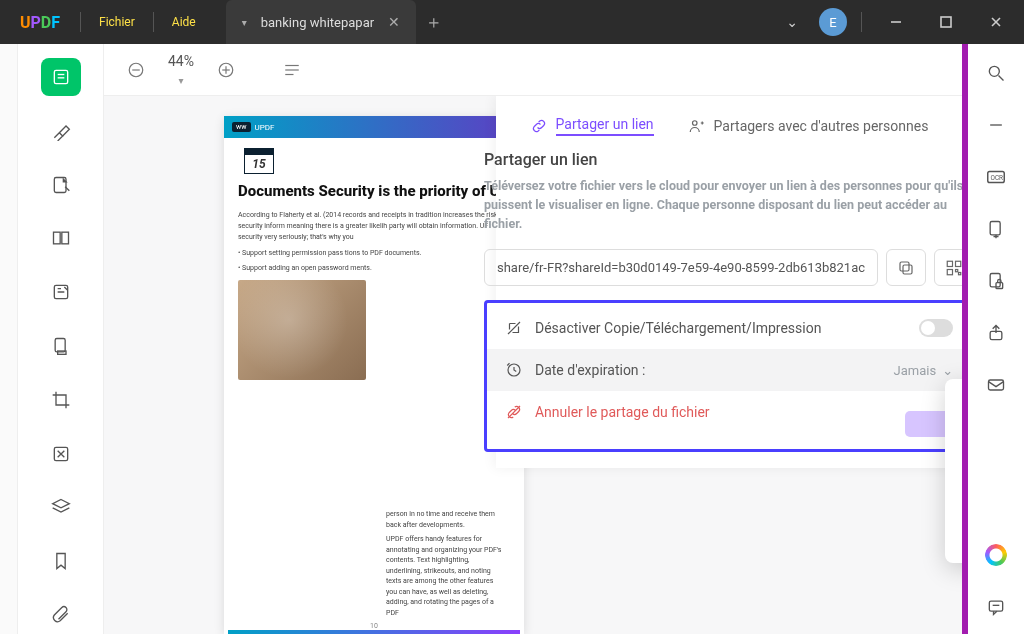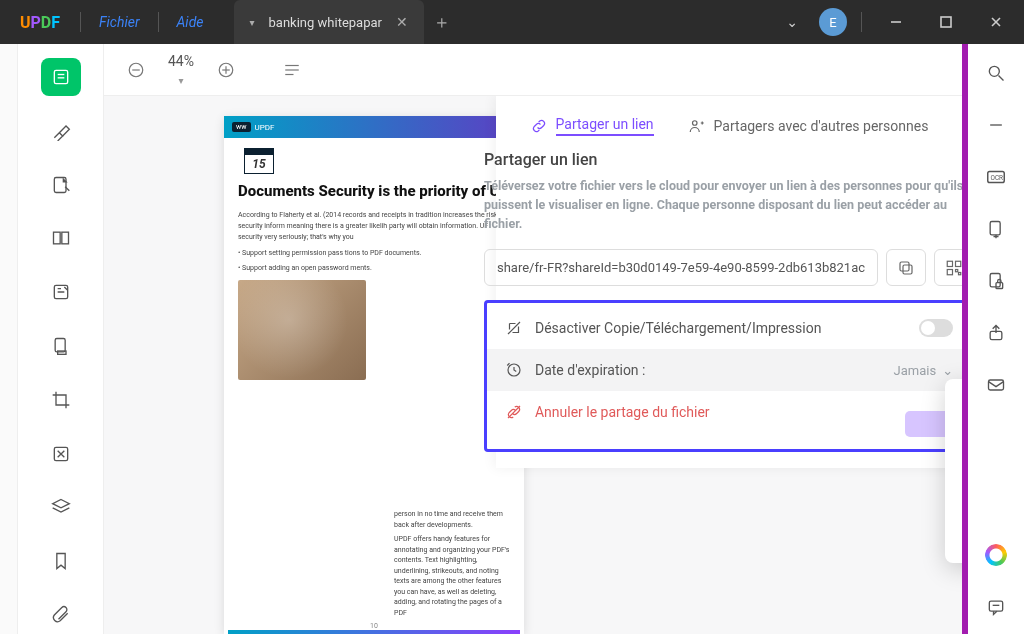--- a/index.html
+++ b/index.html
@@ -2,21 +2,21 @@
 <html><head>
 <meta charset="utf-8">
 <style>
   * { box-sizing: border-box; margin: 0; padding: 0; font-family: -apple-system, BlinkMacSystemFont, "Segoe UI", Roboto, sans-serif; }
   body { width: 1024px; height: 634px; overflow: hidden; background: #f0f0f0; }
   
   .titlebar { height: 44px; background: #2c2c2c; display: flex; align-items: center; color: #ccc; }
   .logo { width: 80px; display: flex; align-items: center; justify-content: center; font-weight: 700; font-size: 16px; }
   .logo span:nth-child(1){color:#ff8c00;} .logo span:nth-child(2){color:#a259ff;} .logo span:nth-child(3){color:#4ac959;} .logo span:nth-child(4){color:#00c4ff;}
   .vbar { width:1px; height:20px; background:#555; }
-  .menu-item { padding: 0 18px; font-size: 14px; color: #3b82f6; cursor: pointer; font-style: italic; }
+  .menu-item { padding: 0 18px; font-size: 12px; color: #fde047; cursor: pointer; }
   .tab { display:flex; align-items:center; height:44px; background:#3a3a3a; padding:0 16px; margin-left:12px; color:#ddd; font-size:13px; gap:14px; border-top-left-radius:6px; border-top-right-radius:6px;}
   .tab .chev { font-size:10px; opacity:.7; }
   .tab-close { font-size:14px; opacity:.7; cursor:pointer; }
   .tab-add { width:36px; text-align:center; font-size:18px; color:#aaa; cursor:pointer; }
   .title-right { margin-left:auto; display:flex; align-items:center; gap:10px; padding-right:8px; }
   .title-icon { width:34px; height:34px; display:flex; align-items:center; justify-content:center; color:#ccc; cursor:pointer; font-size:14px;}
   .avatar { width:28px; height:28px; border-radius:50%; background:#5b9bd5; color:#fff; display:flex; align-items:center; justify-content:center; font-size:13px; }
   .win-btn { width:40px; height:34px; display:flex; align-items:center; justify-content:center; color:#ccc; cursor:pointer; }
 
   .app { display:flex; height: calc(634px - 44px); background:#fff; }
@@ -36,21 +36,21 @@
   .page-top { height:22px; background:linear-gradient(90deg,#00a0c6,#5f3dc4); display:flex; align-items:center; padding:0 8px; color:#fff; font-size:8px; gap:4px;}
   .page-top .pbadge { background:#0b2030; padding:1px 4px; border-radius:2px; font-size:7px;}
   .page-body { padding:10px 14px 0 14px; }
   .datebox { width:30px; height:26px; border:1px solid #0b2030; display:flex; flex-direction:column; margin-bottom:8px;margin-left:6px;}
   .datebox .top { height:6px; background:#0b2030; }
   .datebox .num { flex:1; display:flex; align-items:center; justify-content:center; font-style:italic; font-weight:700; font-size:12px; }
   .page h2 { font-size:15px; font-weight:800; line-height:1.2; margin-bottom:10px; color:#111;}
   .page p { font-size:7px; line-height:1.6; color:#444; margin-bottom:4px;}
   .page-img { width:128px; height:100px; background:linear-gradient(135deg,#c7a988,#8a6d52); margin-top:6px; border-radius:2px; position:relative; overflow:hidden;}
   .page-img::after{content:"";position:absolute;inset:0;background:radial-gradient(circle at 40% 40%, rgba(255,255,255,.25), transparent 60%);}
-  .page-right-col { position:absolute; right:0; bottom:12px; width:140px; padding:0 10px; }
+  .page-right-col { position:absolute; right:8px; bottom:12px; width:140px; padding:0 10px; }
   .page-right-col p { font-size:7px; line-height:1.5; }
   .page-num { position:absolute; bottom:4px; left:50%; transform:translateX(-50%); font-size:7px; color:#888;}
   .page-border { position:absolute; left:4px; right:4px; bottom:0; height:4px; background:linear-gradient(90deg,#00a0c6,#8a3ffc);}
 
   .rightbar { width:62px; background:#fff; border-left:6px solid #a21caf; display:flex; flex-direction:column; align-items:center; padding-top:14px; gap:22px; }
   .ricon { width:30px; height:30px; display:flex; align-items:center; justify-content:center; color:#555; cursor:pointer; }
   .ricon.spacer { margin-top:auto; }
   .ricon.color { position:relative; }
   .ricon.color .ring { width:22px; height:22px; border-radius:50%; background:conic-gradient(#ff5c5c,#ffcc00,#4ac959,#00c4ff,#a259ff,#ff5c5c); mask:radial-gradient(circle, transparent 6px, #000 7px);}
 

